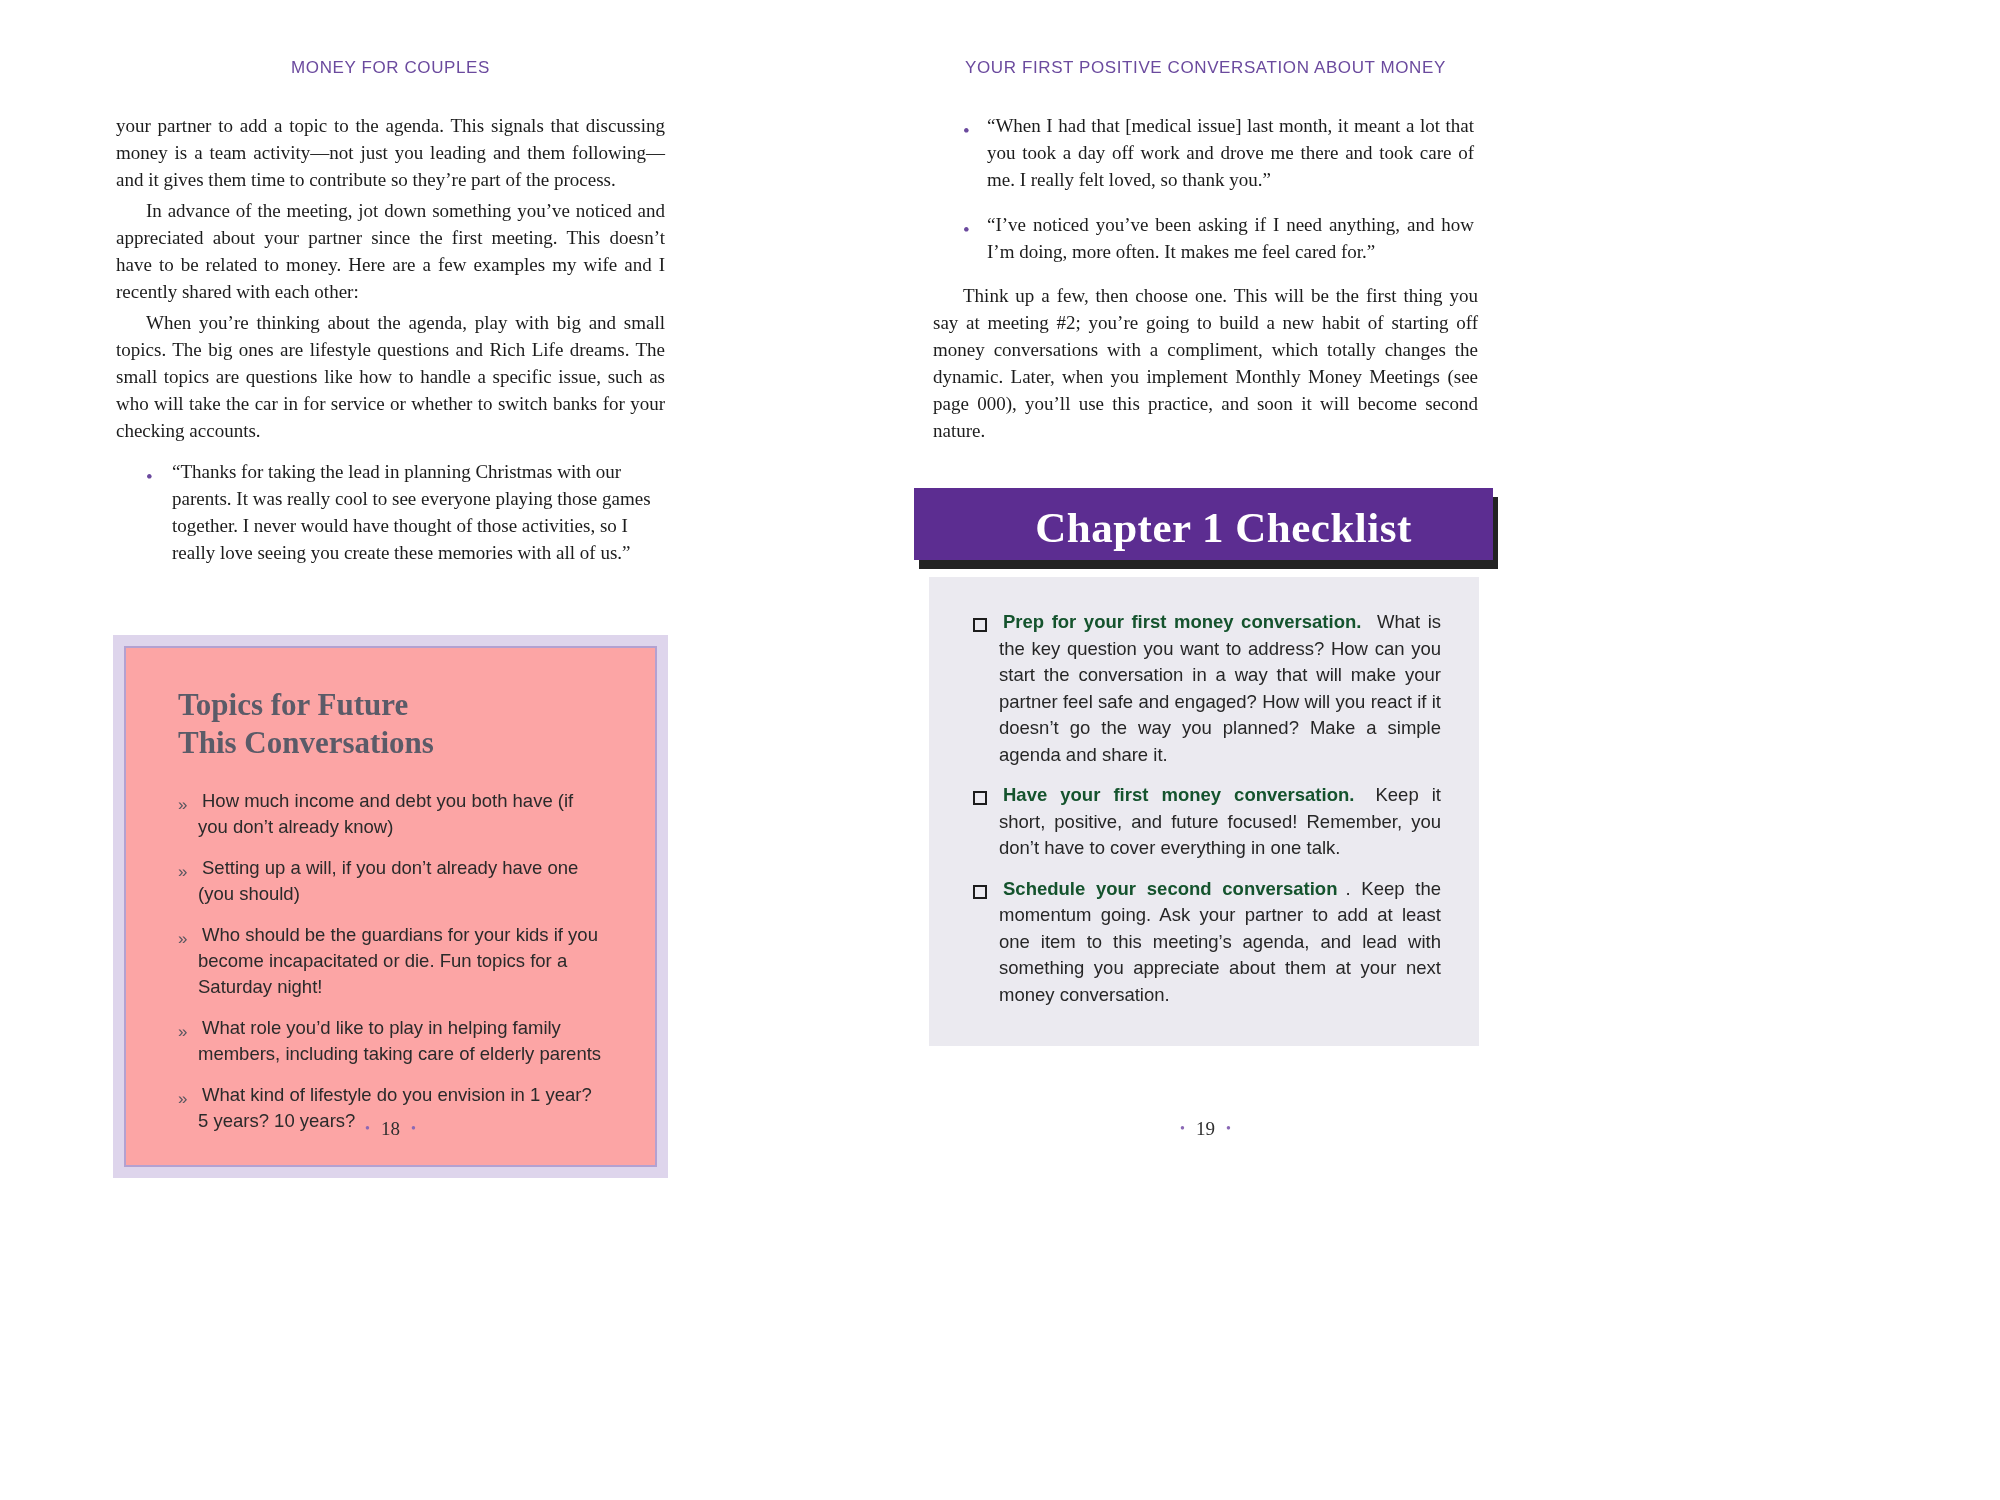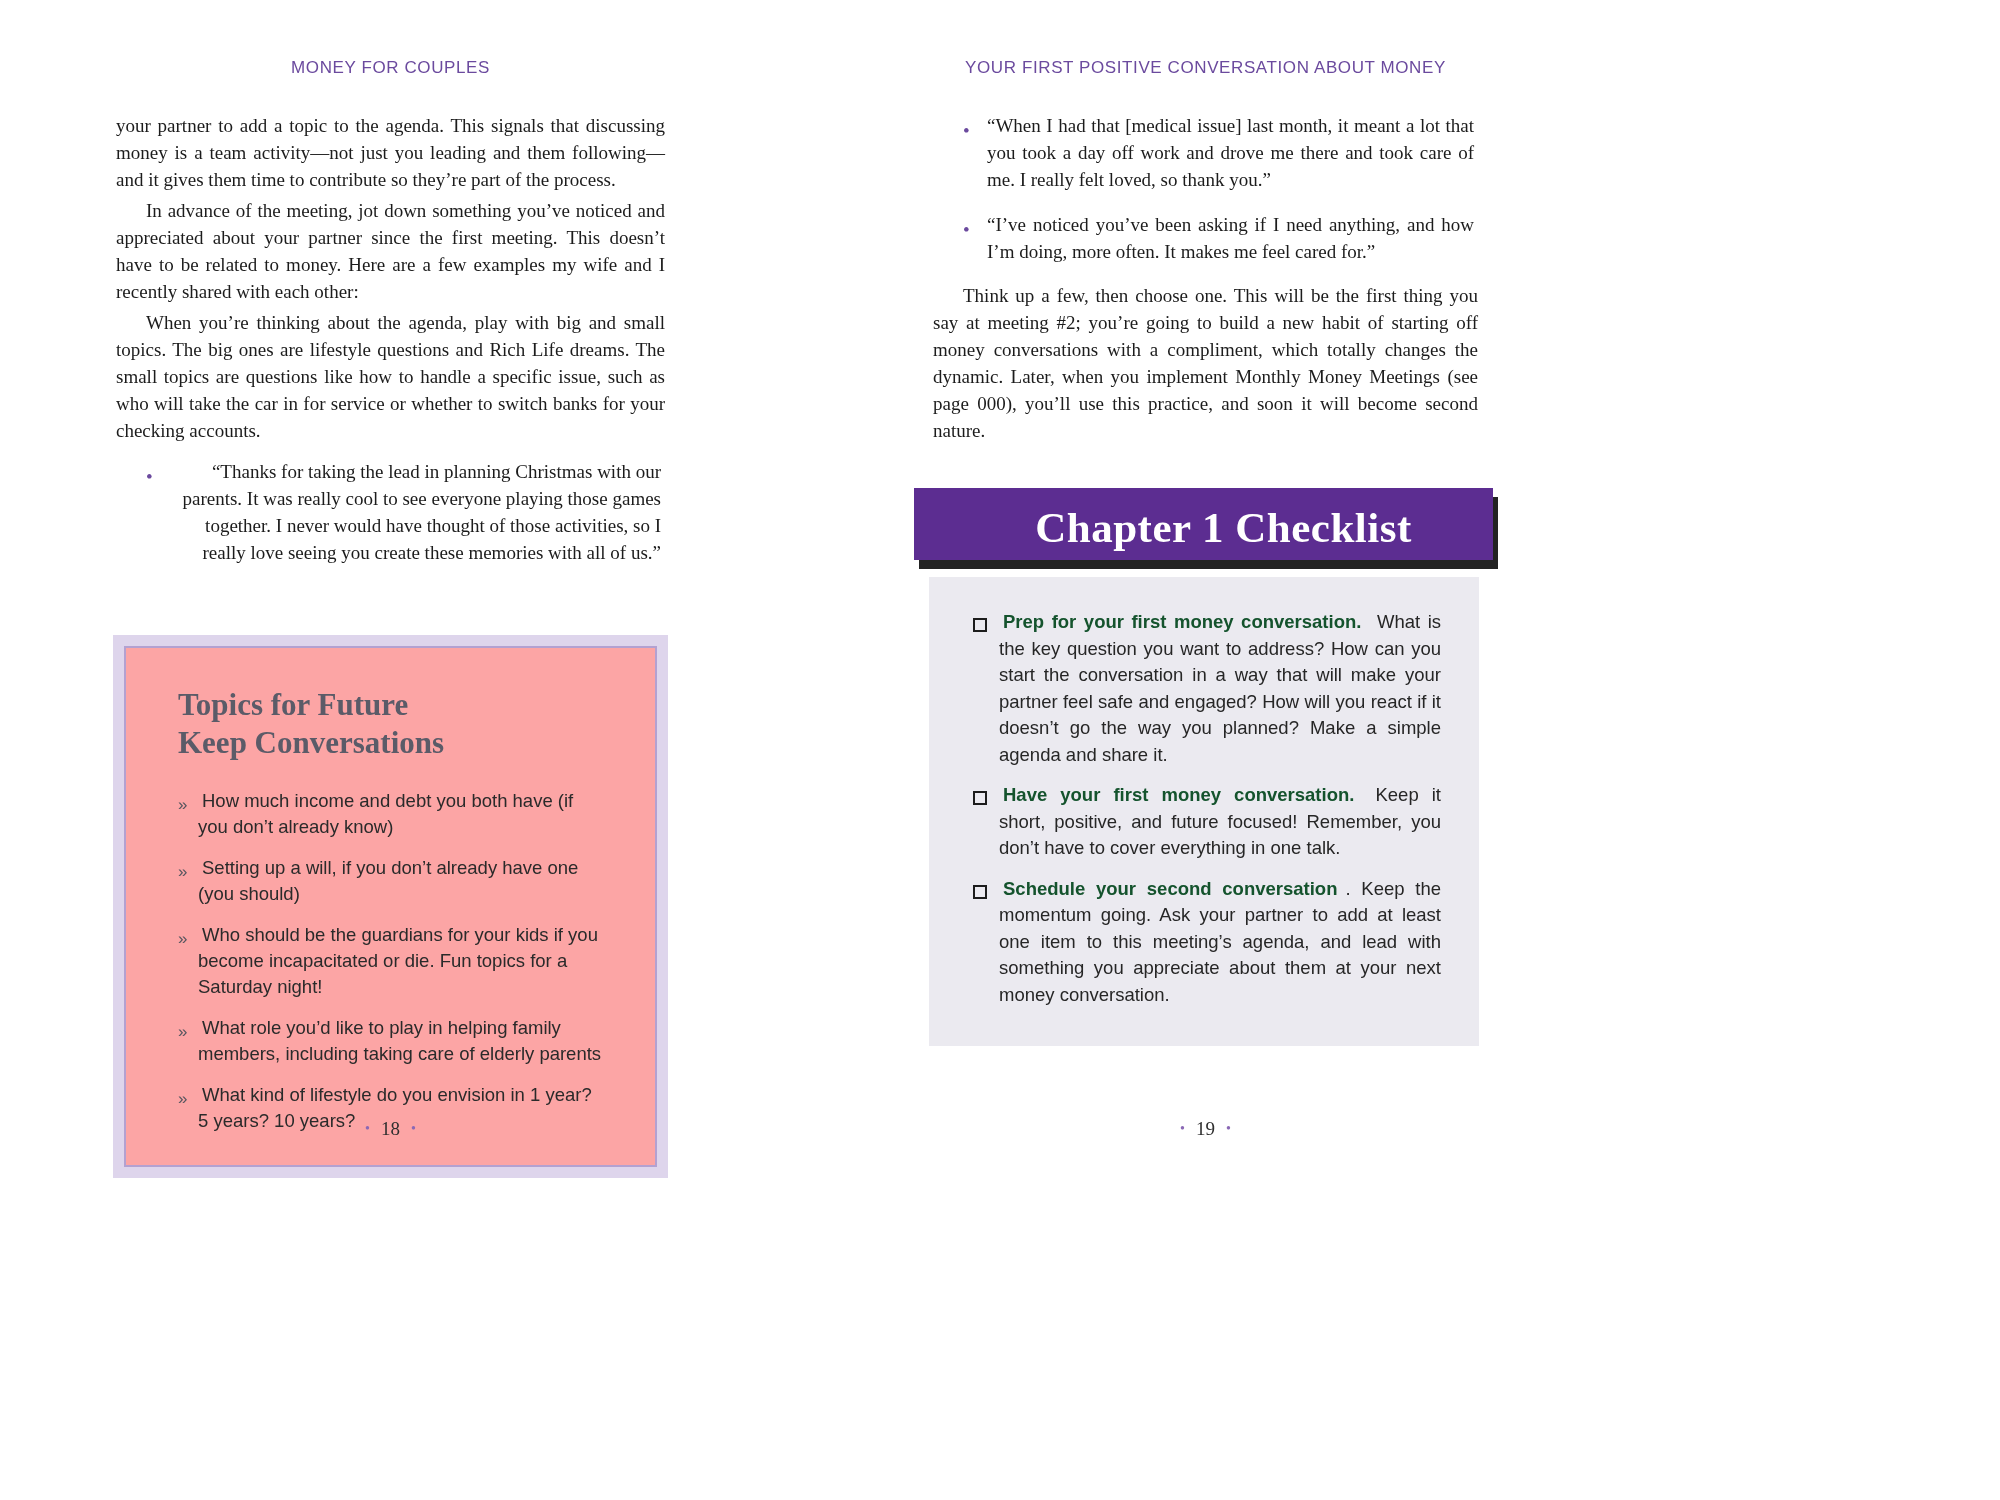--- a/index.html
+++ b/index.html
@@ -18,21 +18,21 @@
   
   .body-col { font-size:19px; line-height:27px; color:#1c1c1c; }
   .body-col p { text-align:justify; }
   .body-col p.ind { text-indent:30px; }
 
   .bullet-row { position:relative; padding-left:50px; margin-top:14px; }
   .bullet-row .bdot {
     position:absolute; left:26px; top:1px; color:#6b4a9e; font-size:19px;
   }
   .bullet-row.left-style { padding-left:52px; }
-  .bullet-row.left-style .btext { text-align:right; display:block; }
+  .bullet-row.left-style .btext { text-align:left; display:block; }
   .bullet-row.right-style .btext { text-align:justify; display:block; }
 
   
   .topics-box {
     background:#fca5a5;
     border:2px solid #b3a1d1;
     box-shadow:0 0 0 11px #ded5ec;
     padding:34px 44px 16px 44px;
   }
   .topics-title {
@@ -100,21 +100,21 @@
   <p class="ind">When you’re thinking about the agenda, play with big and small topics. The big ones are lifestyle questions and Rich Life dreams. The small topics are questions like how to handle a specific issue, such as who will take the car in for service or whether to switch banks for your checking accounts.</p>
   <div class="bullet-row left-style">
     <span class="bdot">•</span>
     <span class="btext">“Thanks for taking the lead in planning Christmas with our parents. It was really cool to see everyone playing those games together. I never would have thought of those activities, so I really love seeing you create these memories with all of us.”</span>
   </div>
 </div>
 
 <div class="abs topics-box" style="left:112px; top:634px; width:533px; min-height:412px;">
   <div class="topics-title">
     <span>Topics for Future</span><br>
-    <span>Keep Conversations</span>
+    <span>This Conversations</span>
   </div>
   <div class="topic-item">
     <span class="arrow">»</span>
     <span>How much income and debt you both have (if you don’t already know)</span>
   </div>
   <div class="topic-item">
     <span class="arrow">»</span>
     <span>Setting up a will, if you don’t already have one (you should)</span>
   </div>
   <div class="topic-item">

